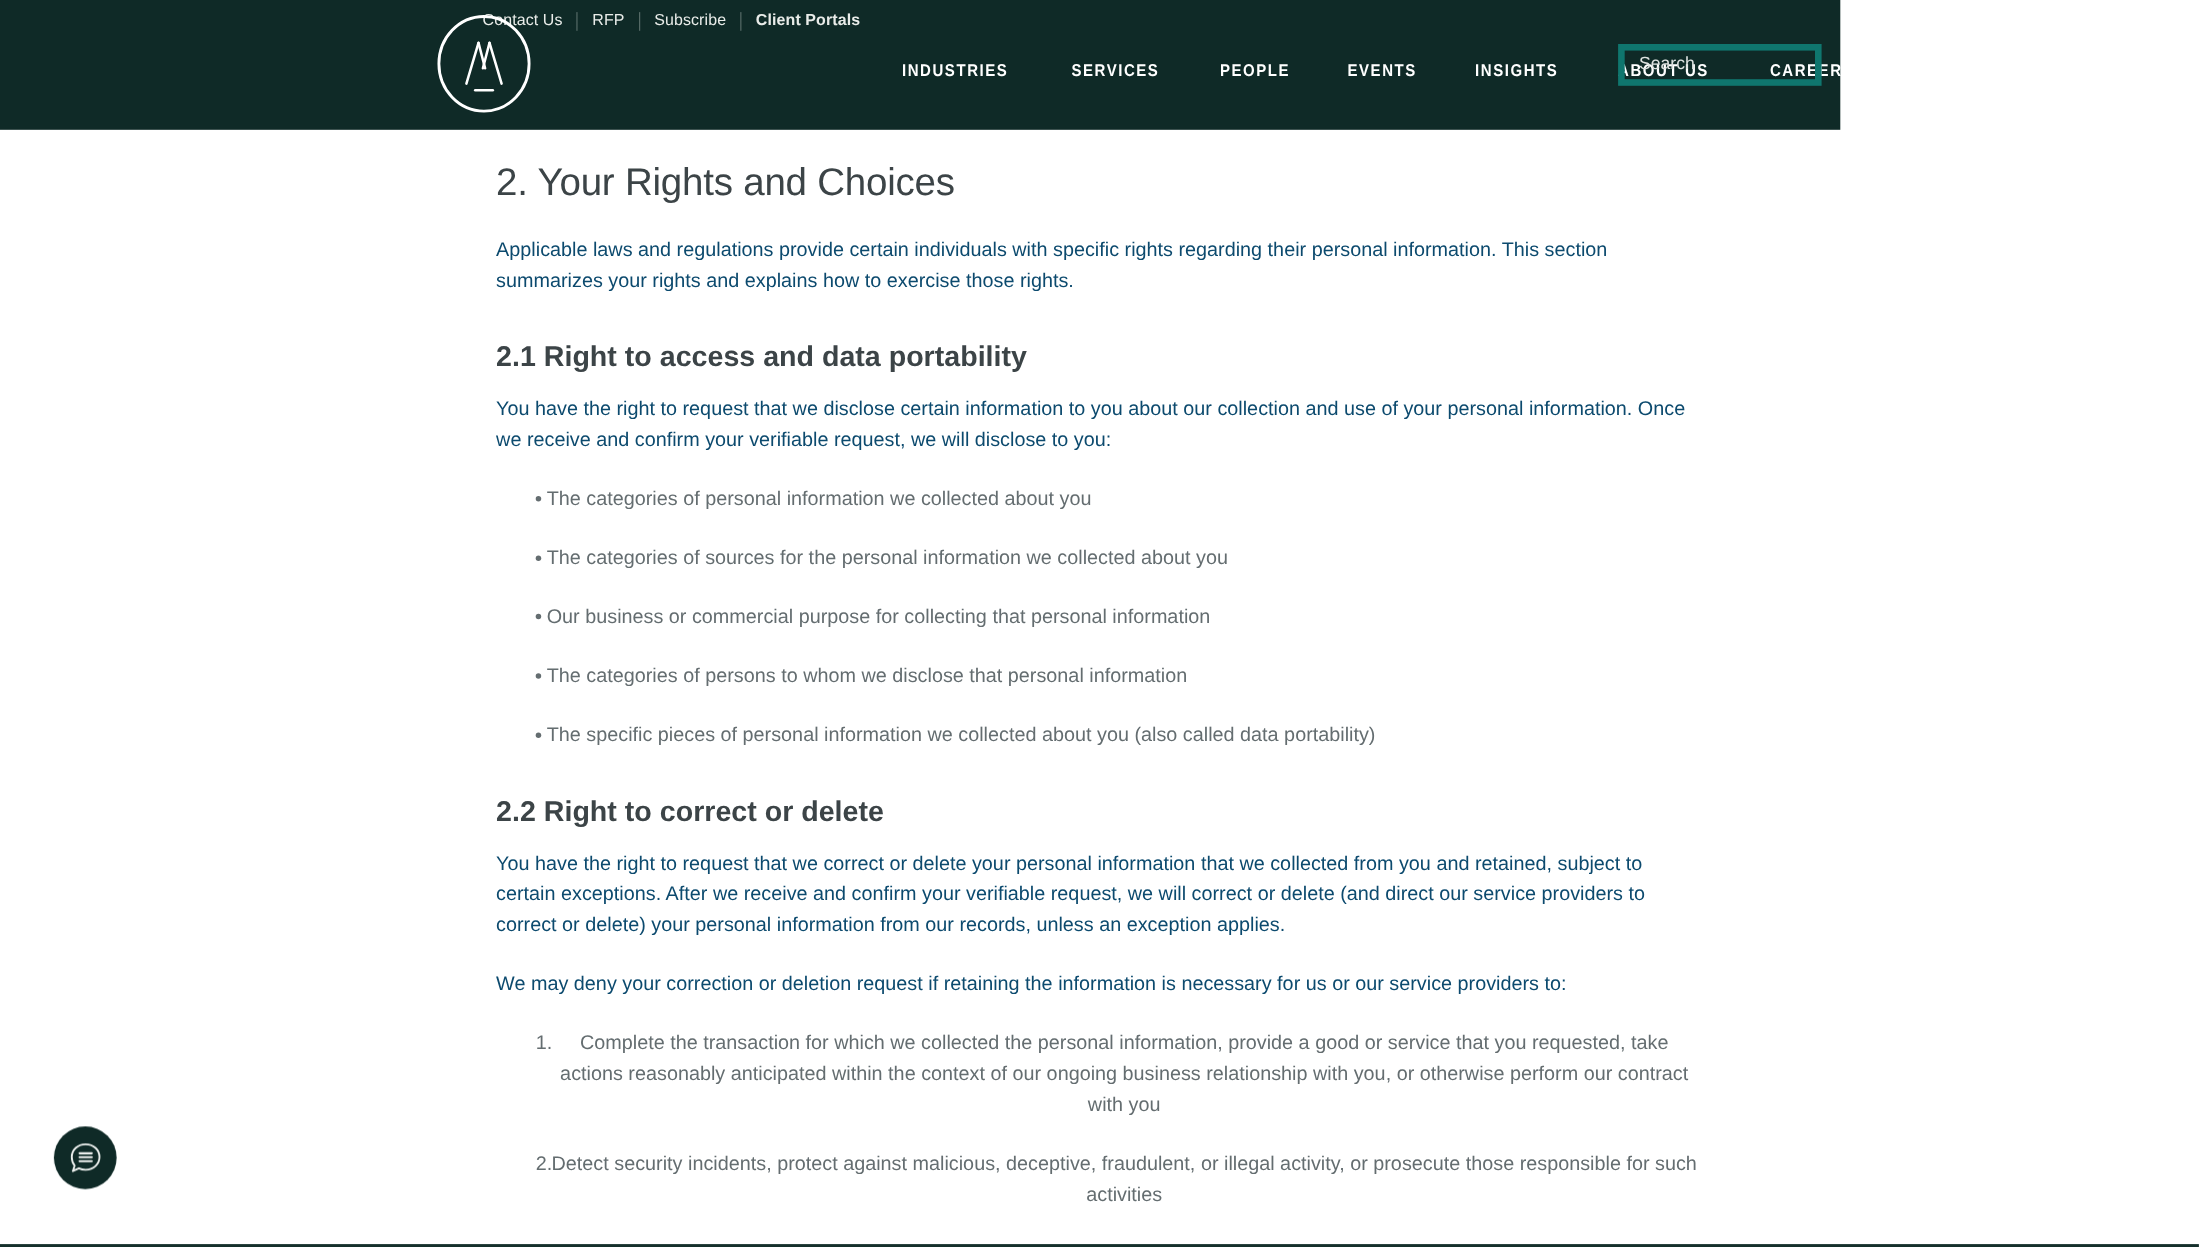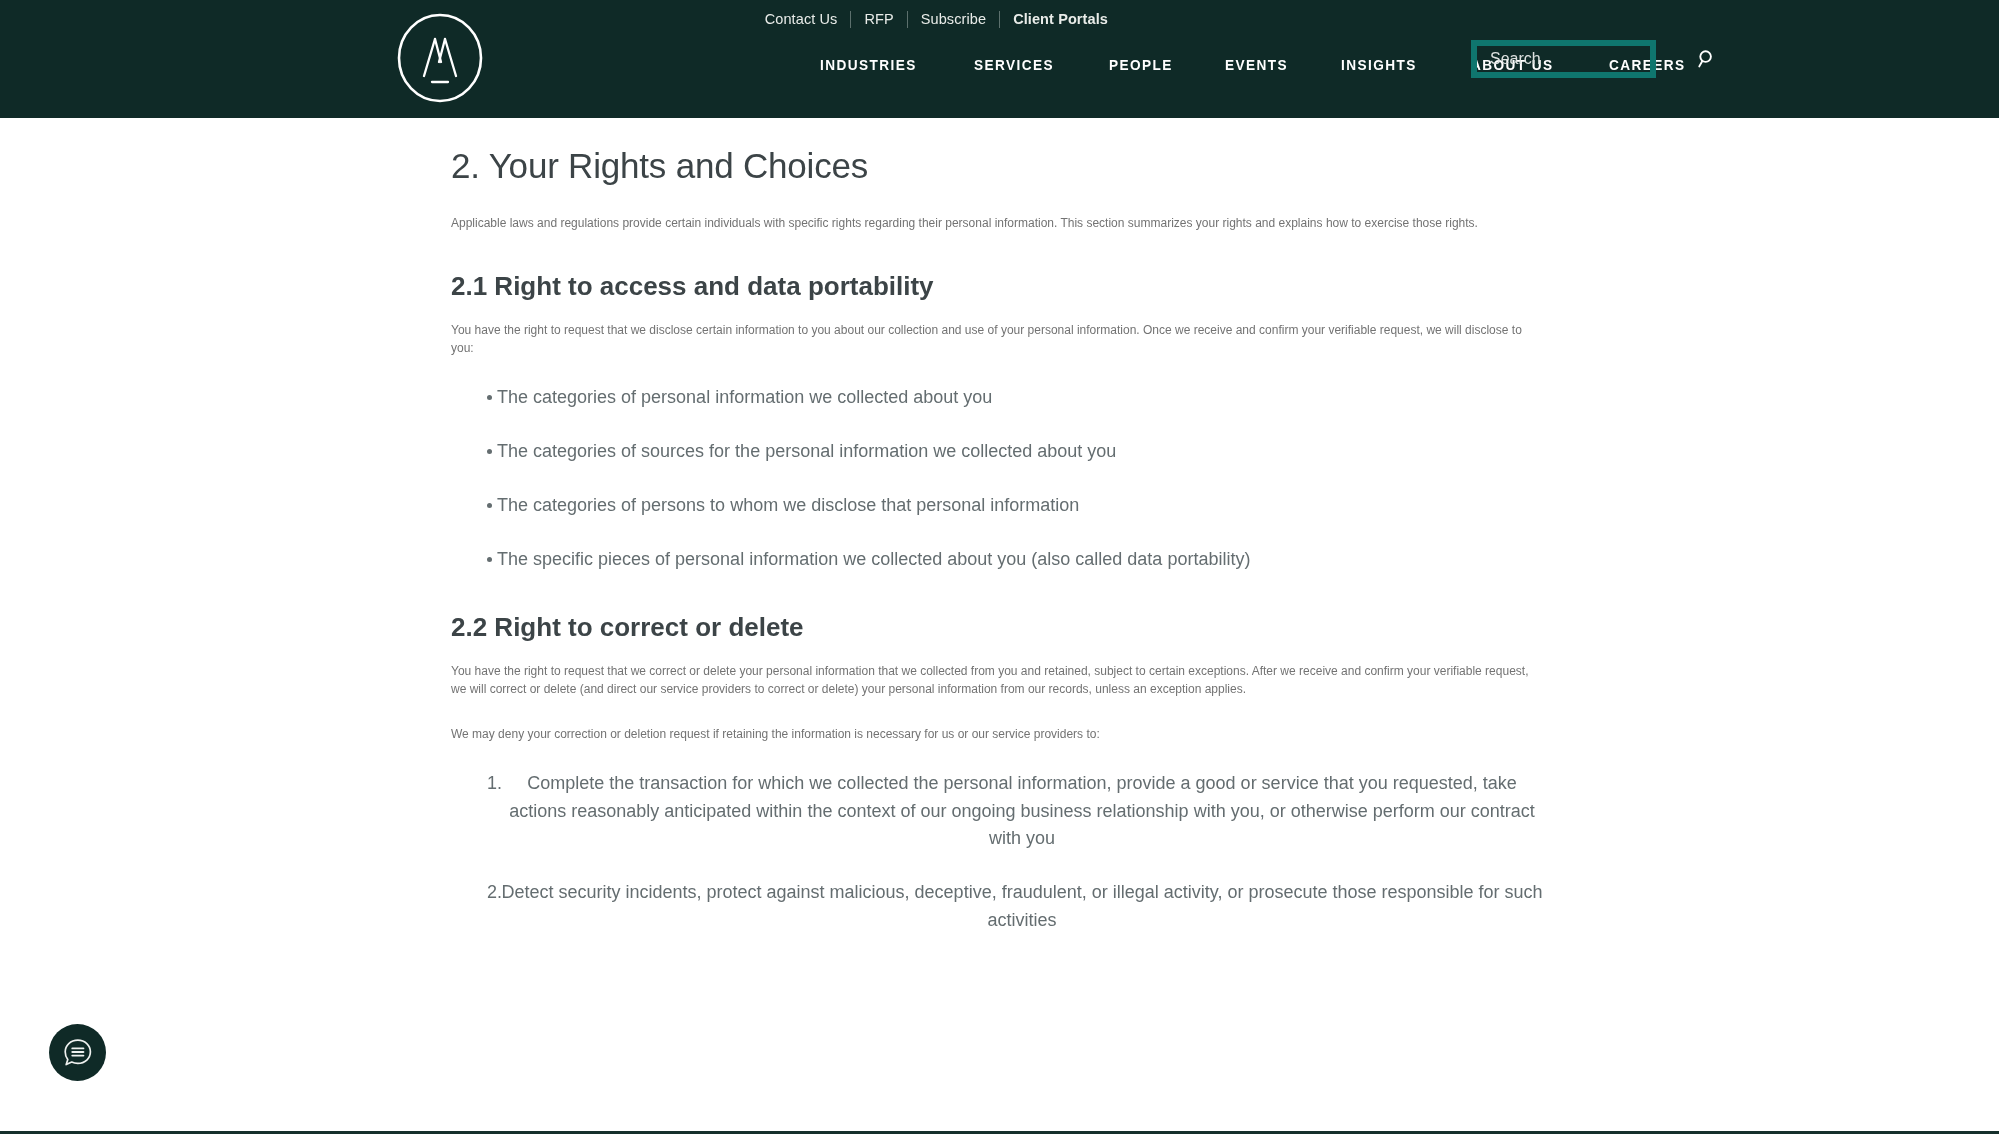--- a/index.html
+++ b/index.html
@@ -8,21 +8,21 @@
     width: 1999px;
     height: 1134px;
     overflow: hidden;
     background: #ffffff;
     font-family: "Liberation Sans", sans-serif;
   }
 
   
   .site-header {
     position: relative;
-    width: 1999px;
+    width: 1673px;
     height: 118px;
     background: #0f2a27;
     display: block;
   }
 
   .utility-bar {
     position: absolute;
     top: 8px;
     right: 891px;
     display: flex;
@@ -134,22 +134,22 @@
     font-size: 35px;
     font-weight: 400;
     color: #3c4447;
     letter-spacing: -0.2px;
     line-height: 1.25;
     margin-bottom: 26px;
     font-family: "Liberation Sans", sans-serif;
   }
 
   p.body-text {
-    font-size: 12px;
-    color: #737373;
+    font-size: 18px;
+    color: #0c4a6e;
     line-height: 1.55;
     margin-bottom: 26px;
     font-family: "Liberation Sans", sans-serif;
   }
 
   h2.sub-title {
     font-size: 26px;
     font-weight: 700;
     color: #3c4447;
     line-height: 1.4;
@@ -296,20 +296,21 @@
 
     <p class="body-text">Applicable laws and regulations provide certain individuals with specific rights regarding their personal information. This section summarizes your rights and explains how to exercise those rights.</p>
 
     <h2 class="sub-title">2.1 Right to access and data portability</h2>
 
     <p class="body-text">You have the right to request that we disclose certain information to you about our collection and use of your personal information. Once we receive and confirm your verifiable request, we will disclose to you:</p>
 
     <ul class="bullet-list">
       <li>The categories of personal information we collected about you</li>
       <li>The categories of sources for the personal information we collected about you</li>
+      <li>Our business or commercial purpose for collecting that personal information</li>
       <li>The categories of persons to whom we disclose that personal information</li>
       <li>The specific pieces of personal information we collected about you (also called data portability)</li>
     </ul>
 
     <h2 class="sub-title">2.2 Right to correct or delete</h2>
 
     <p class="body-text">You have the right to request that we correct or delete your personal information that we collected from you and retained, subject to certain exceptions. After we receive and confirm your verifiable request, we will correct or delete (and direct our service providers to correct or delete) your personal information from our records, unless an exception applies.</p>
 
     <p class="body-text">We may deny your correction or deletion request if retaining the information is necessary for us or our service providers to:</p>
 

